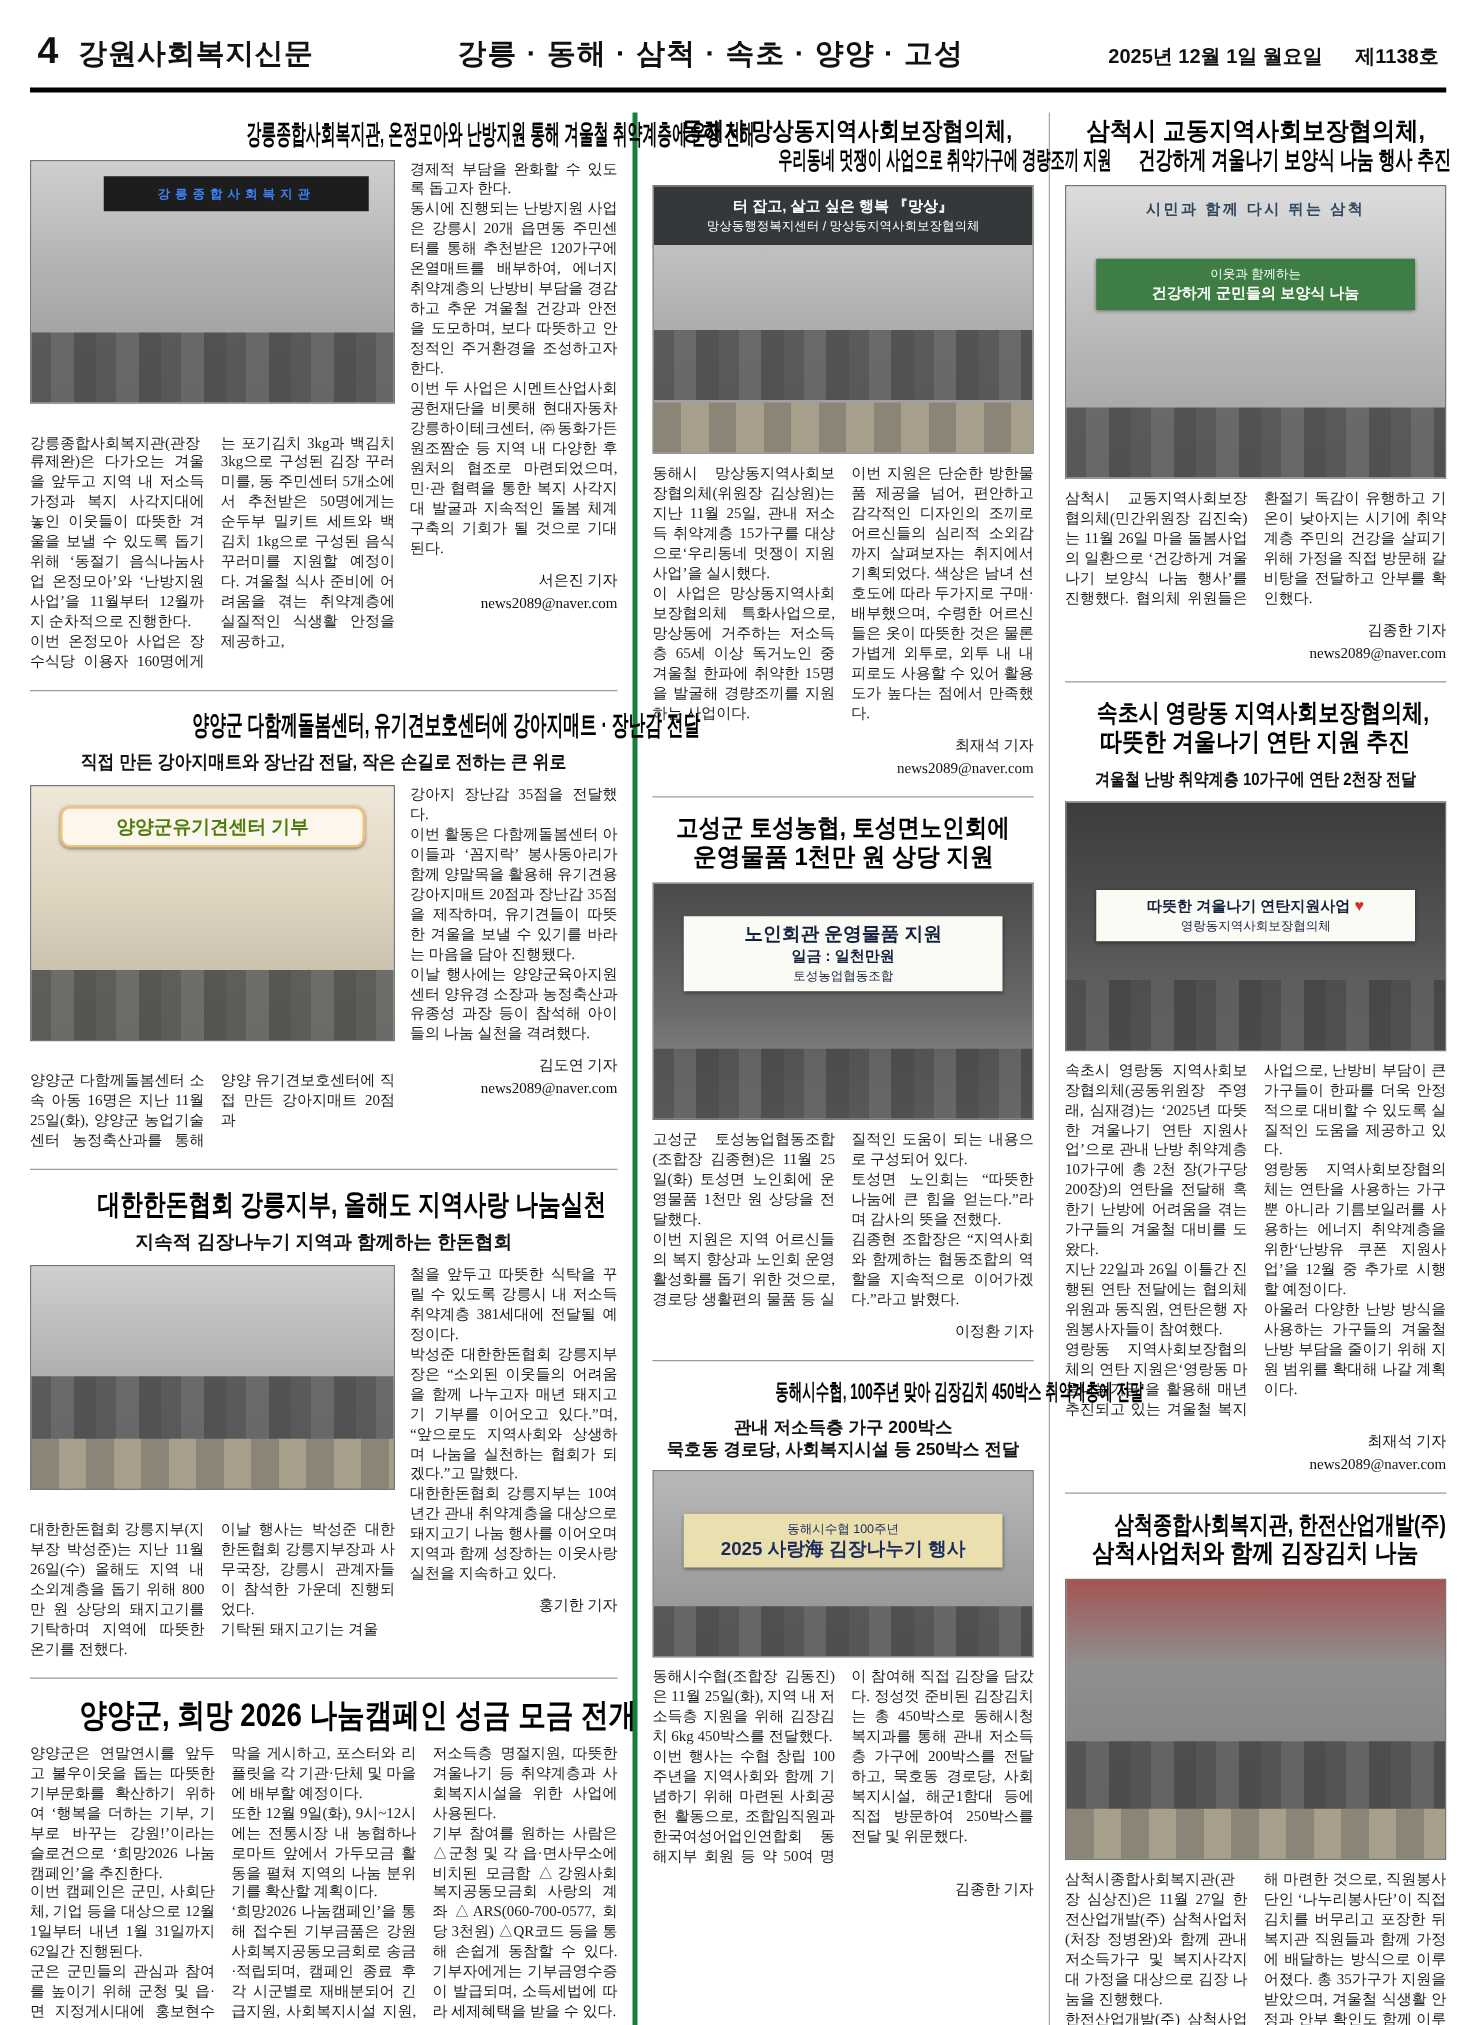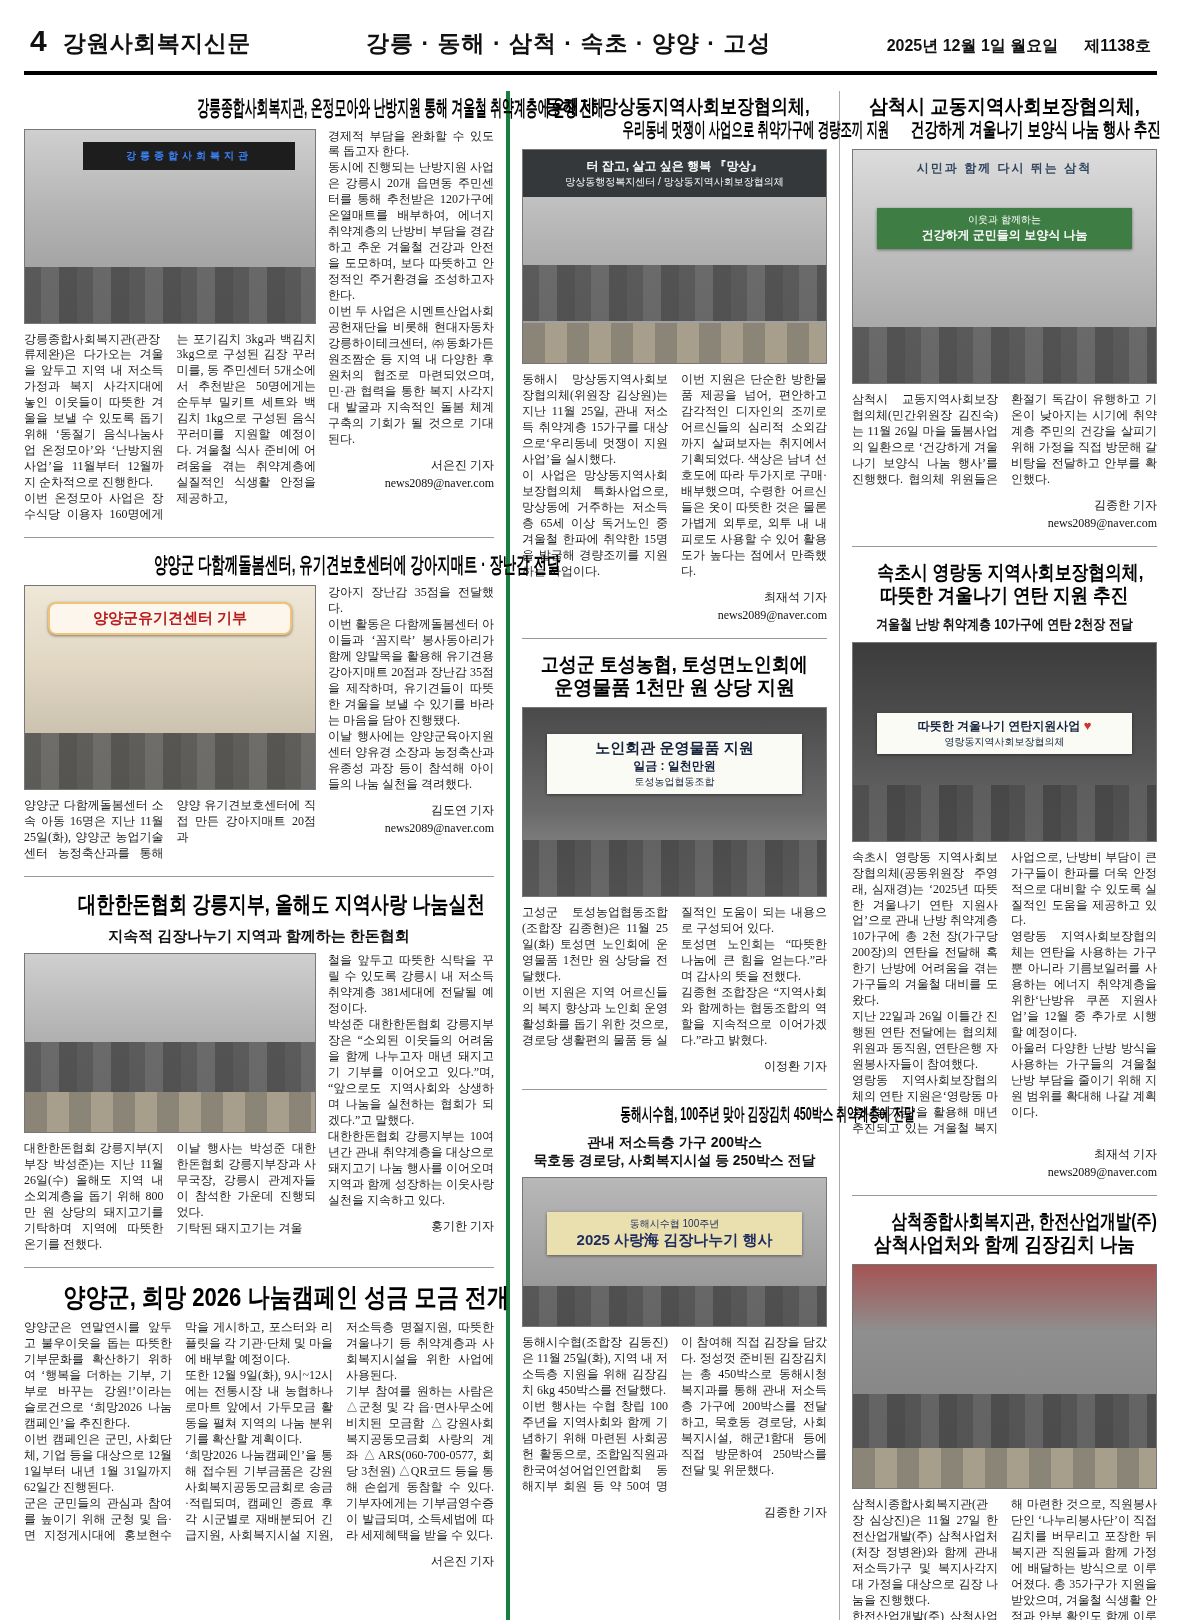--- a/index.html
+++ b/index.html
@@ -34,39 +34,39 @@
   
   .bodytext { font-size:12px; line-height:1.33; text-align:justify; white-space:pre-line; color:#1a1a1a; }
   .body2 { column-count:2; column-gap:13px; }
   .body3 { column-count:3; column-gap:13px; }
   .byline { text-align:right; font-size:12px; line-height:1.5; margin-top:8px; font-family:"Liberation Serif",serif; }
 
   
   .split { display:flex; gap:12px; }
   .split-main { width:292px; flex:0 0 auto; }
   .split-side { flex:1; min-width:0; }
-  .split-main .bodytext { margin-top:8px; }
+  .split-main .bodytext { margin-top:24px; }
 
   
   .photo { margin:0; position:relative; overflow:hidden; border:1px solid #777;
            background:linear-gradient(180deg,#cfcfcf 0%,#b2b2b2 45%,#969696 100%); }
   .photo.full { margin-bottom:8px; }
   .people-band { position:absolute; left:0; right:0; bottom:0; height:56px;
            background:repeating-linear-gradient(90deg,#4c4c4c 0 16px,#5e5e5e 16px 34px,#434343 34px 52px); opacity:.85; }
   .boxes-band { position:absolute; left:0; right:0; bottom:0; height:40px;
            background:repeating-linear-gradient(90deg,#8a8577 0 22px,#a79f8b 22px 44px); }
   .photo-sign { position:absolute; top:12px; left:7%; right:7%; background:#1d1d1d; color:#3b82f6; text-align:center;
            font-family:"Liberation Sans",sans-serif; font-size:10px; font-weight:bold; letter-spacing:4px; padding:7px 4px;margin-left:38px; }
   .banner { position:absolute; left:8%; right:8%; text-align:center; font-family:"Liberation Sans",sans-serif;
            padding:5px 4px; box-shadow:0 1px 3px rgba(0,0,0,.45); }
   .banner-white  { background:#fbfbf6; color:#14213d; }
   .banner-dark   { background:#35383b; color:#fff; box-shadow:none; left:0; right:0; }
   .banner-green  { background:#3e7d44; color:#fff; }
   .banner-yellow { background:#eadfae; color:#1c2a5e; }
-  .banner-pastel { background:#fdf6ec; color:#b91c1c; border:2px solid #f0c27a; border-radius:8px; }
+  .banner-pastel { background:#fdf6ec; color:#4d7c0f; border:2px solid #f0c27a; border-radius:8px; }
   .banner .b-lg { font-size:15px; font-weight:bold; display:block; }
   .banner .b-md { font-size:12px; font-weight:bold; display:block; }
   .banner .b-sm { font-size:10px; display:block; }
   .heart { color:#d2302c; font-size:13px; }
   .sky-label { position:absolute; top:10px; left:0; right:0; text-align:center; font-family:"Liberation Sans",sans-serif;
            font-size:12px; font-weight:bold; color:#30455e; letter-spacing:2px; }
 </style>
 </head>
 <body>
 
@@ -109,20 +109,21 @@
               <div>news2089@naver.com</div>
             </div>
           </div>
         </div>
       </article>
 
       <hr class="art-divider">
 
       <article>
         <h1 class="hl hl-22"><span class="cspan" style="--sx:.61">양양군 다함께돌봄센터, 유기견보호센터에 강아지매트 · 장난감 전달</span></h1>
+        <div class="subhead"><span class="cspan" style="--sx:.9">직접 만든 강아지매트와 장난감 전달, 작은 손길로 전하는 큰 위로</span></div>
         <div class="split">
           <div class="split-main">
             <figure class="photo" style="height:205px;background:linear-gradient(180deg,#efe7d8 0%,#e0d6c2 40%,#b9b1a0 100%)">
               <div class="banner banner-pastel" style="top:16px">
                 <span class="b-lg">양양군유기견센터 기부</span>
               </div>
               <div class="people-band"></div>
             </figure>
             <div class="bodytext body2">양양군 다함께돌봄센터 소속 아동 16명은 지난 11월 25일(화), 양양군 농업기술센터 농정축산과를 통해 양양 유기견보호센터에 직접 만든 강아지매트 20점과</div>
           </div>

